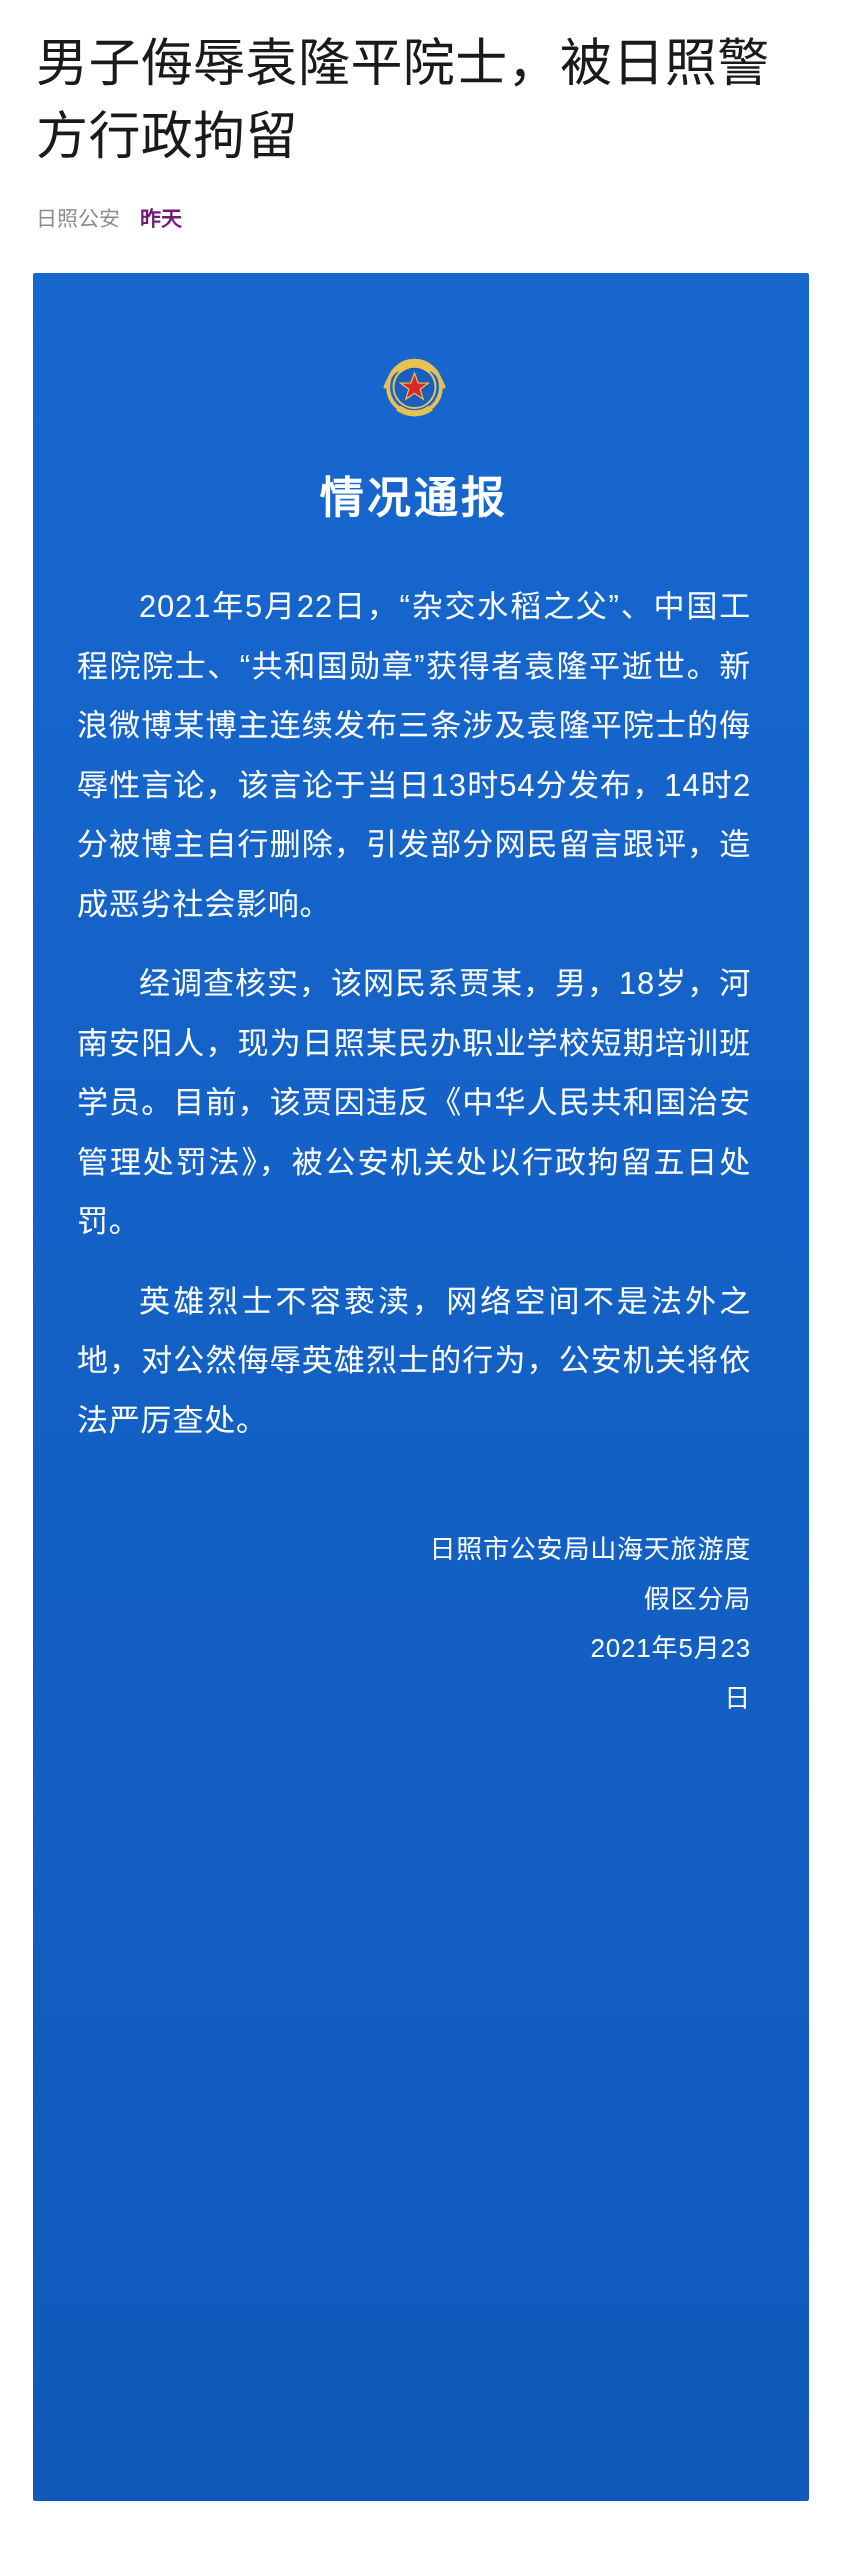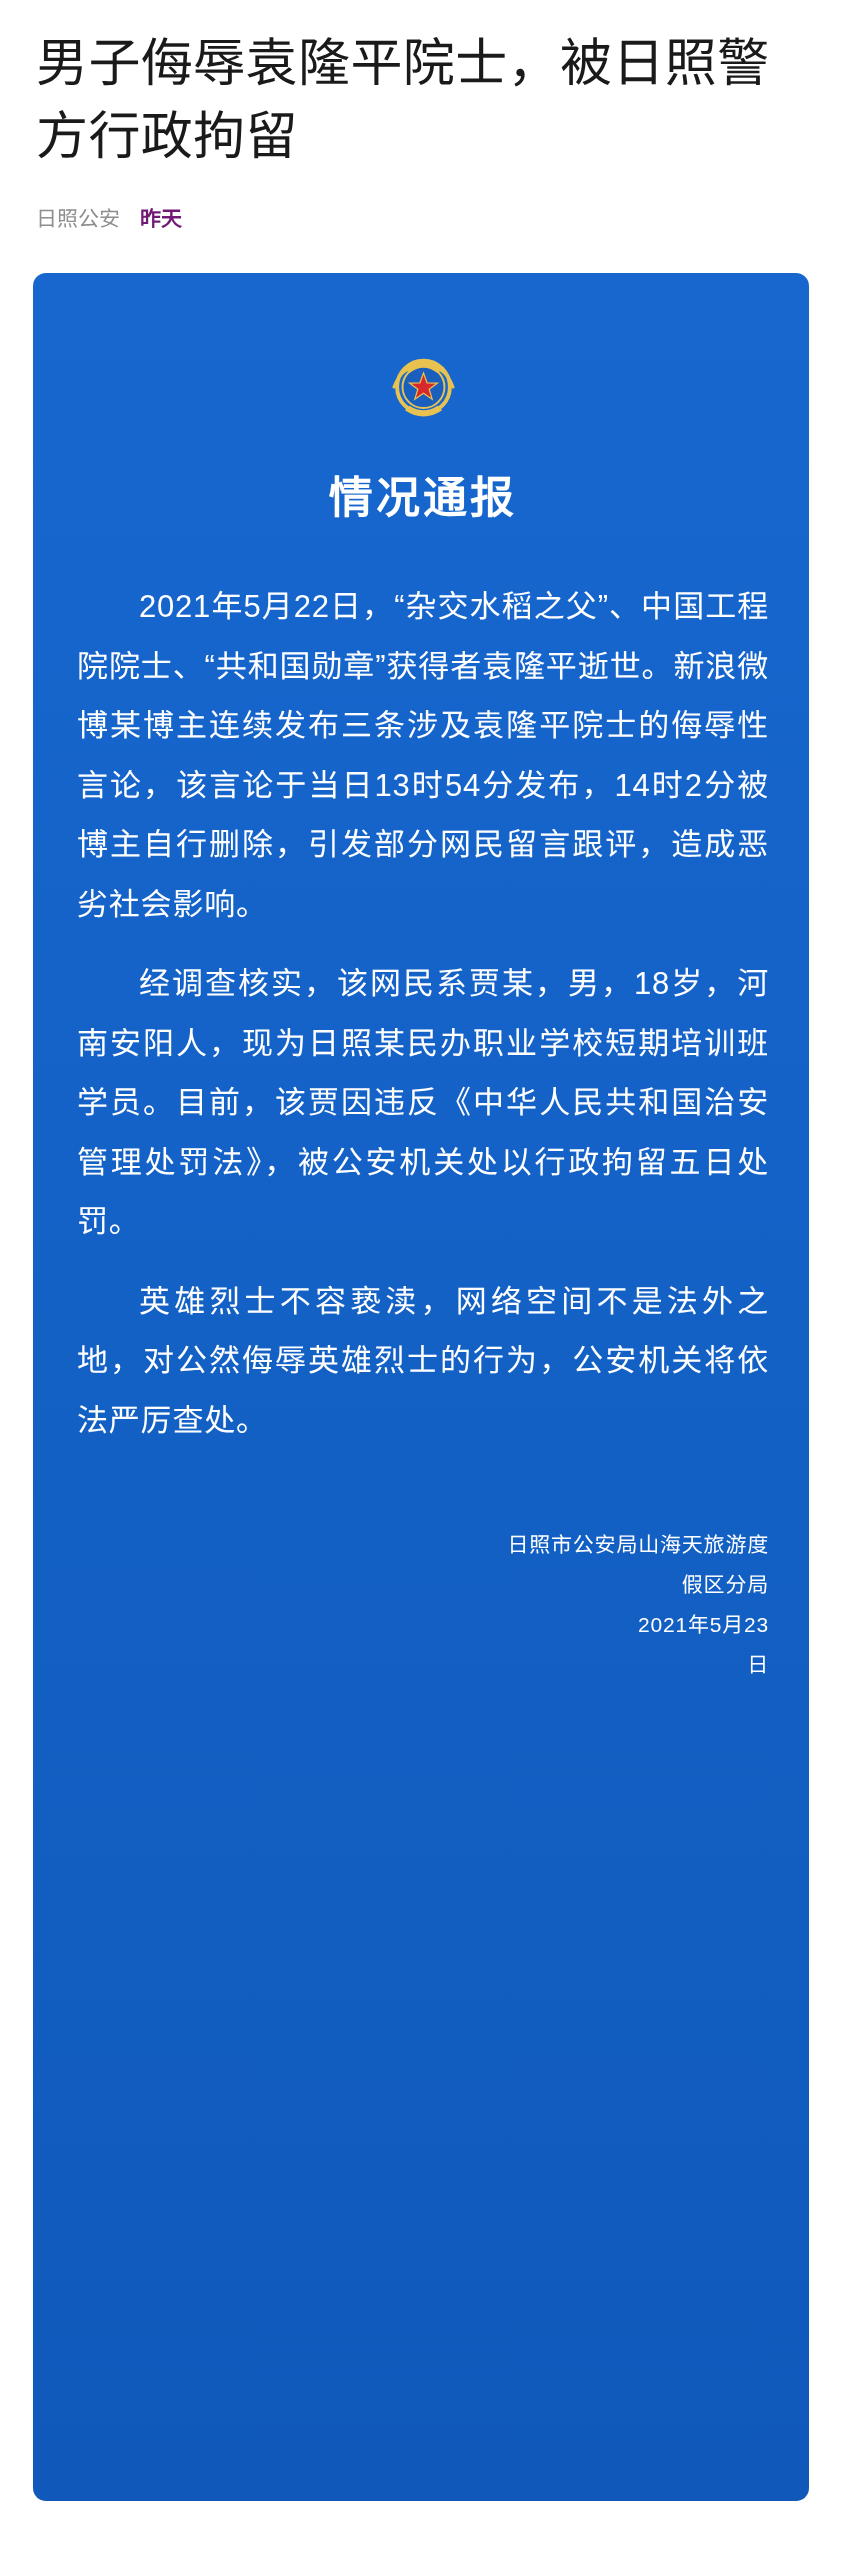--- a/index.html
+++ b/index.html
@@ -56,22 +56,22 @@
   }
 
   
   .notice-wrap {
     padding: 44px 33px 31px 33px;
   }
 
   .notice-card {
     background: #1565c8;
     background: linear-gradient(180deg, #1767cf 0%, #1360c4 55%, #1059bb 100%);
-    border-radius: 13px;
-    padding: 55px 40px 94px 44px;
+    border-radius: 2px;
+    padding: 55px 58px 94px 44px;
     box-sizing: border-box;
     position: relative;
     overflow: hidden;
     min-height: 2228px;
   }
 
   
   .notice-card::after {
     content: "";
     position: absolute;
@@ -121,21 +121,21 @@
     letter-spacing: 0.8px;
     text-align: justify;
     font-family: "Liberation Sans", "DejaVu Sans", sans-serif;
   }
 
   .notice-sign {
     margin-top: 75px;
     position: relative;
     z-index: 2;
     color: #ffffff;
-    font-size: 21px;
+    font-size: 26px;
     line-height: 1.9;
     letter-spacing: 0.8px;
     text-align: right;
     font-family: "Liberation Sans", "DejaVu Sans", sans-serif;
   }
   .sign-line {
     display: block;
   }
 </style>
 </head>

